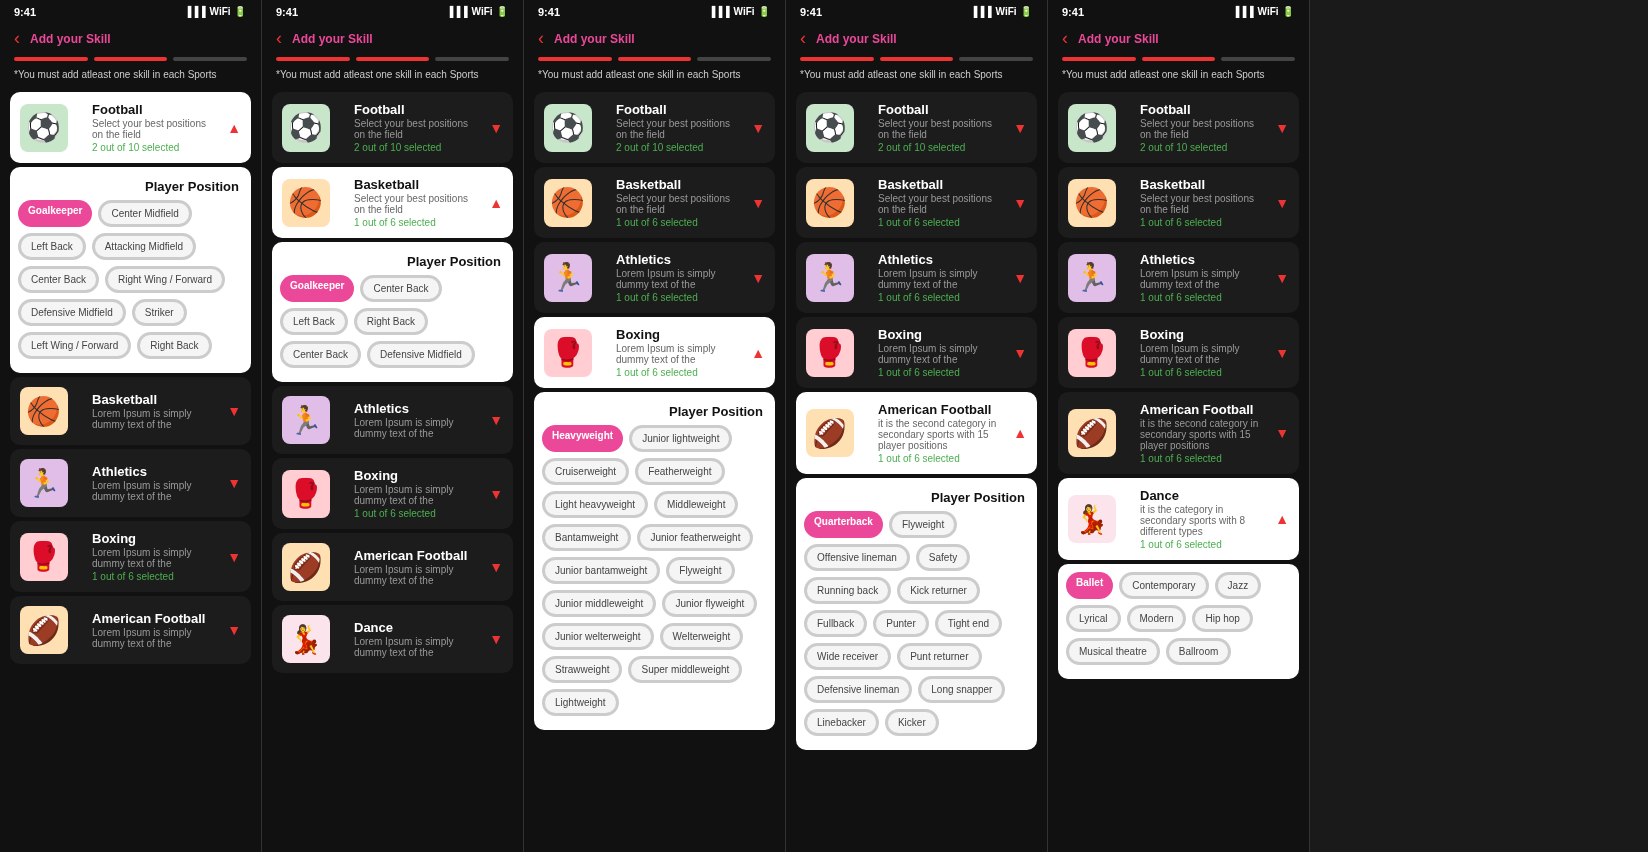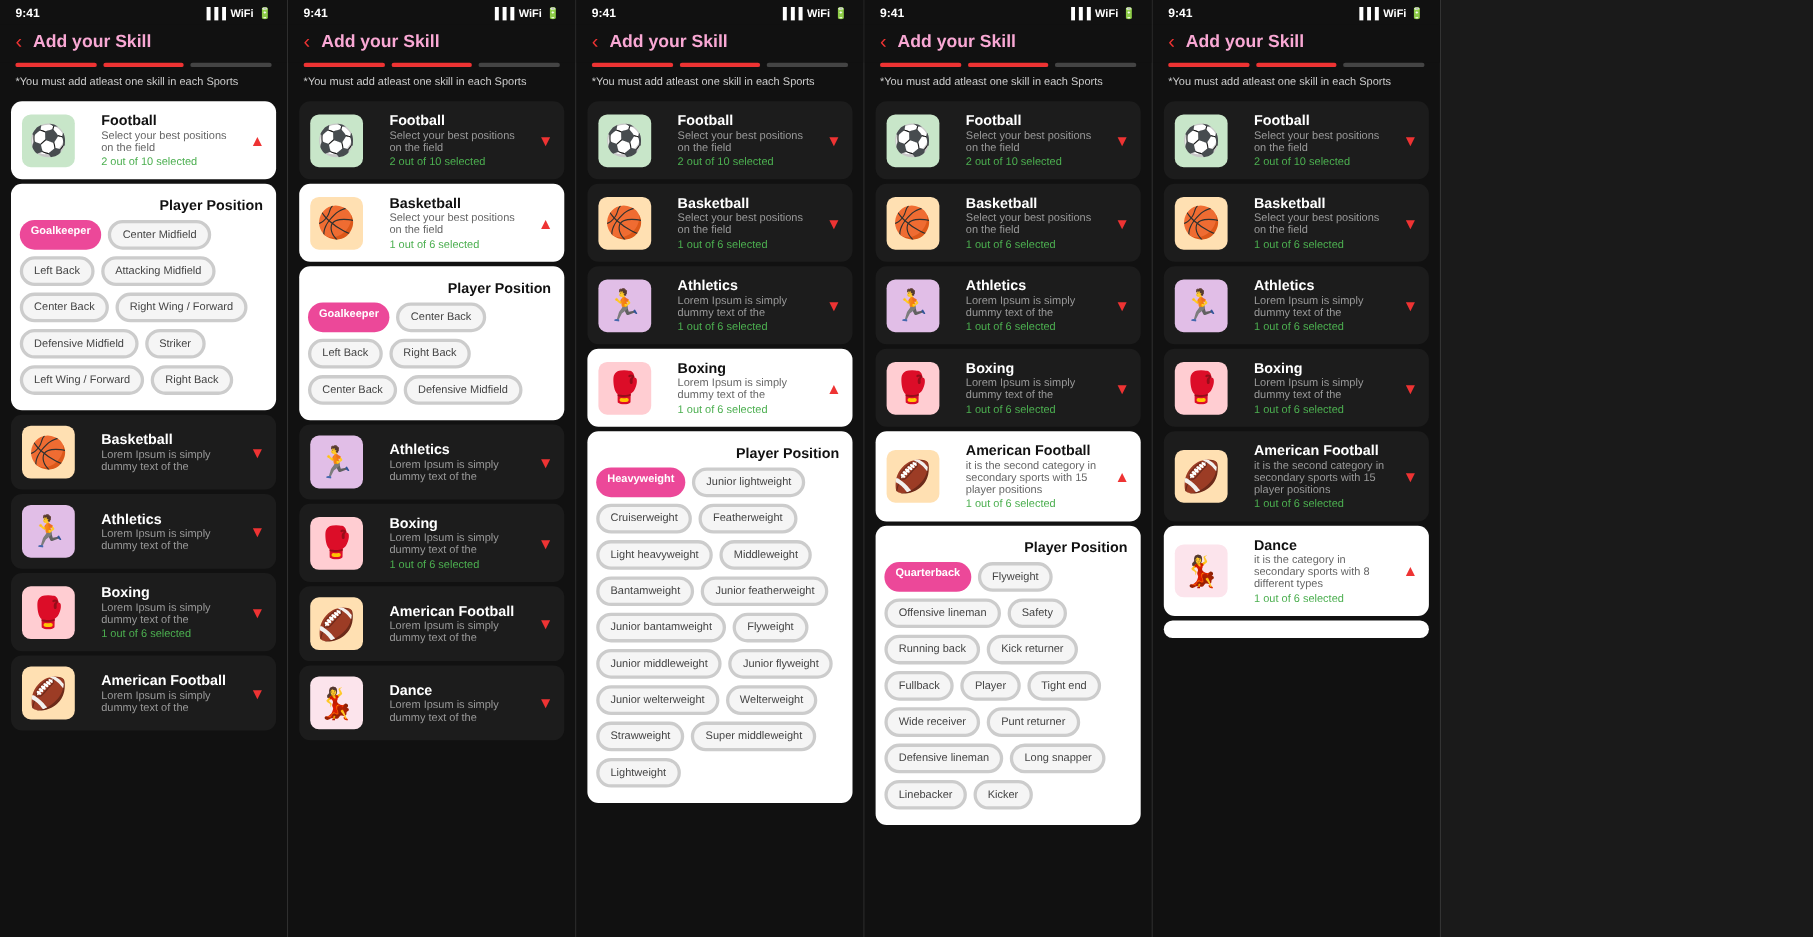--- a/index.html
+++ b/index.html
@@ -38,23 +38,23 @@
       padding: 6px 14px 8px;
       background: #111;
     }
     .back-arrow {
       color: #e33;
       font-size: 18px;
       margin-right: 10px;
       cursor: pointer;
     }
     .top-bar-title {
-      font-size: 16px;
+      font-size: 12px;
       font-weight: 600;
-      color: #f9a8d4;
+      color: #ec4899;
     }
     .progress-bar-row {
       display: flex;
       gap: 6px;
       padding: 0 14px 8px;
     }
     .progress-seg {
       height: 4px;
       border-radius: 2px;
       flex: 1;
@@ -491,21 +491,21 @@
       <div class="white-section">
         <div class="section-label dark">Player Position</div>
         <div class="tags-container">
           <div class="tag active">Quarterback</div>
           <div class="tag ">Flyweight</div>
           <div class="tag ">Offensive lineman</div>
           <div class="tag ">Safety</div>
           <div class="tag ">Running back</div>
           <div class="tag ">Kick returner</div>
           <div class="tag ">Fullback</div>
-          <div class="tag ">Player</div>
+          <div class="tag ">Punter</div>
           <div class="tag ">Tight end</div>
           <div class="tag ">Wide receiver</div>
           <div class="tag ">Punt returner</div>
           <div class="tag ">Defensive lineman</div>
           <div class="tag ">Long snapper</div>
           <div class="tag ">Linebacker</div>
           <div class="tag ">Kicker</div>
         </div>
       </div>
     </div>
@@ -579,15 +579,25 @@
       <div class="sport-card expanded">
         <div class="sport-icon dance-bg">💃</div>
         <div class="sport-info">
           <div class="sport-name" style="color:#111">Dance</div>
           <div class="sport-desc">it is the category in secondary sports with 8 different types</div>
           <div class="sport-selected">1 out of 6 selected</div>
         </div>
         <span class="chevron">▲</span>
       </div>
       <div class="white-section">
+        <div class="tags-container">
+          <div class="tag active">Ballet</div>
+          <div class="tag ">Contemporary</div>
+          <div class="tag ">Jazz</div>
+          <div class="tag ">Lyrical</div>
+          <div class="tag ">Modern</div>
+          <div class="tag ">Hip hop</div>
+          <div class="tag ">Musical theatre</div>
+          <div class="tag ">Ballroom</div>
+        </div>
       </div>
     </div>
   </div>
 
 </body></html>

